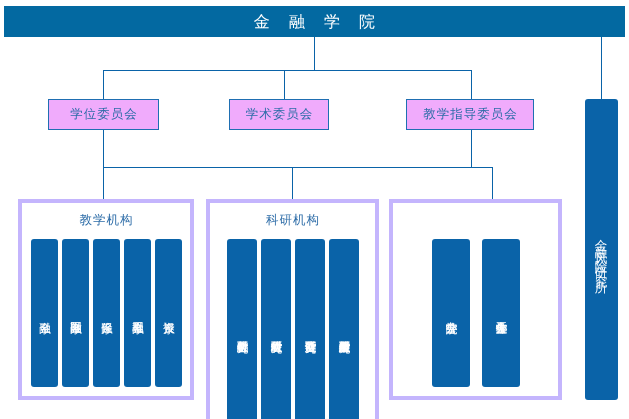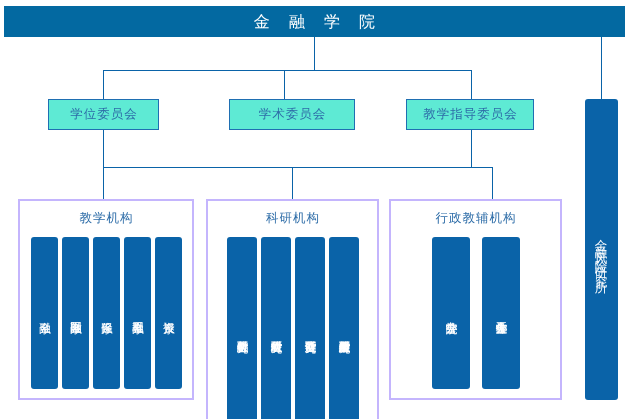--- a/index.html
+++ b/index.html
@@ -23,33 +23,33 @@
   }
 
   
   .ln{position:absolute;background:#0A63A8;}
   .lnv{width:1px;}
   .lnh{height:1px;}
 
   
   .committee{
     position:absolute;height:31px;
-    border:1px solid #1F6FB2;background:#5eead4;
+    border:1px solid #1F6FB2;background:#f0abfc;
     display:flex;align-items:center;justify-content:center;
     color:#2E6DA8;font-size:12.5px;letter-spacing:1px;
     text-indent:1px;box-sizing:border-box;
   }
   #cm-degree{left:48px;top:99px;width:111px;}
-  #cm-academic{left:229px;top:99px;width:126px;justify-content:center;}
+  #cm-academic{left:229px;top:99px;width:100px;justify-content:center;}
   #cm-teaching{left:406px;top:99px;width:128px;}
 
   
   .group{
     position:absolute;top:199px;
-    border:2px solid #c4b5fd;background:#ffffff;
+    border:4px solid #c4b5fd;background:#ffffff;
     box-sizing:border-box;
   }
   #gp-teaching{left:18px;width:176px;height:201px;}
   #gp-research{left:206px;width:173px;height:239px;}
   #gp-admin{left:389px;width:173px;height:201px;}
 
   .group-title{
     position:absolute;left:0;right:0;top:9px;
     text-align:center;color:#2E6DA8;
     font-size:12.5px;letter-spacing:1px;text-indent:1px;
@@ -152,21 +152,20 @@
       <div class="pill">
         <span class="pill-label">证券期货研究所</span>
       </div>
       <div class="pill">
         <span class="pill-label">金融发展与政策研究所</span>
       </div>
     </div>
   </div>
 
   <div class="group" id="gp-admin">
-    <div class="group-title">行政教辅机构</div>
     <div class="pill-row">
       <div class="pill">
         <span class="pill-label">学院办公室</span>
       </div>
       <div class="pill">
         <span class="pill-label">学生工作办公室</span>
       </div>
     </div>
   </div>
 

